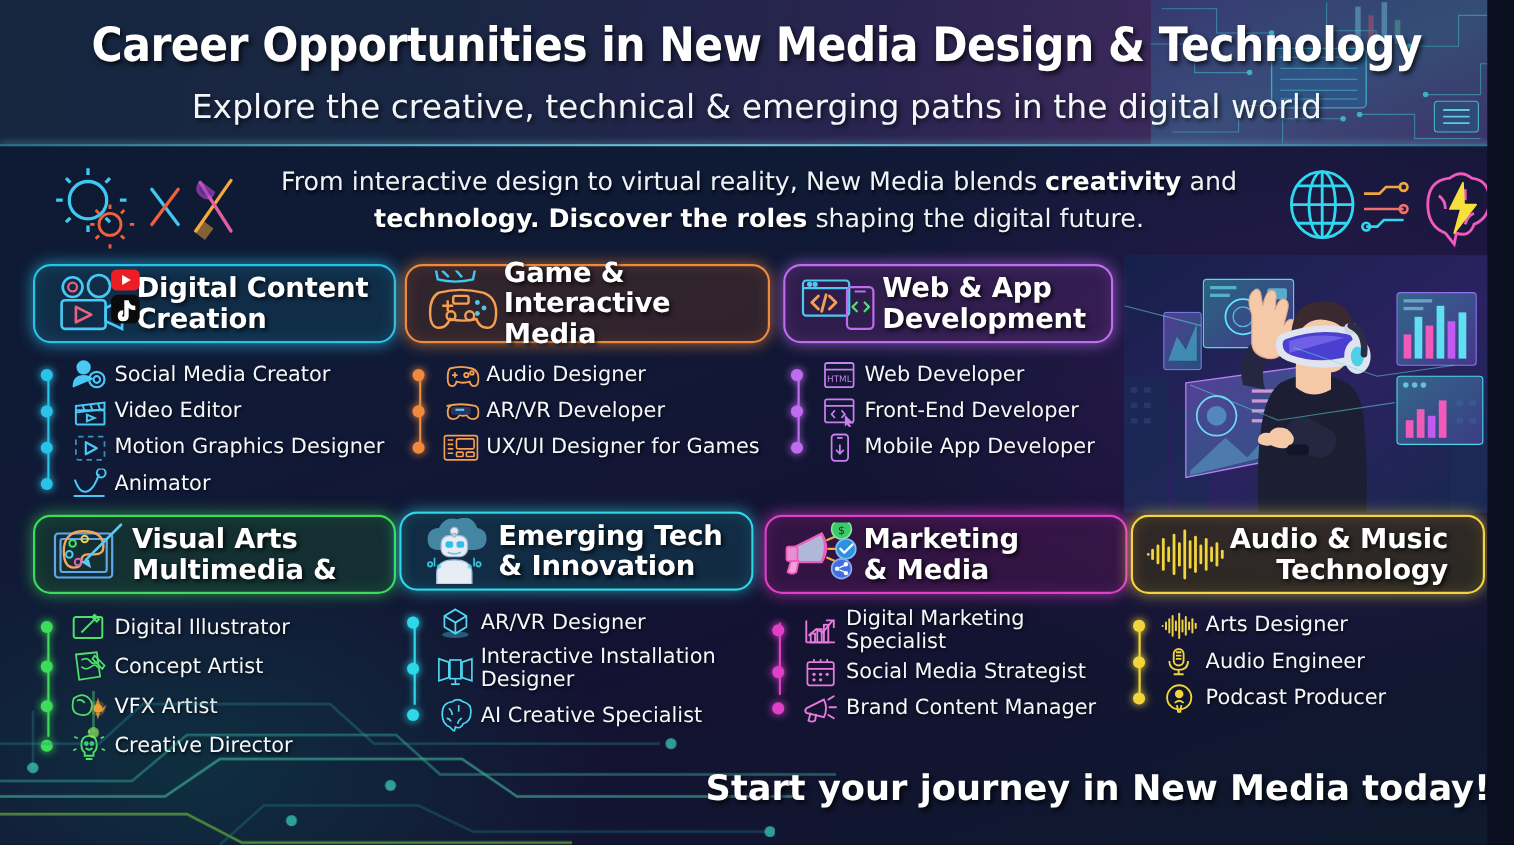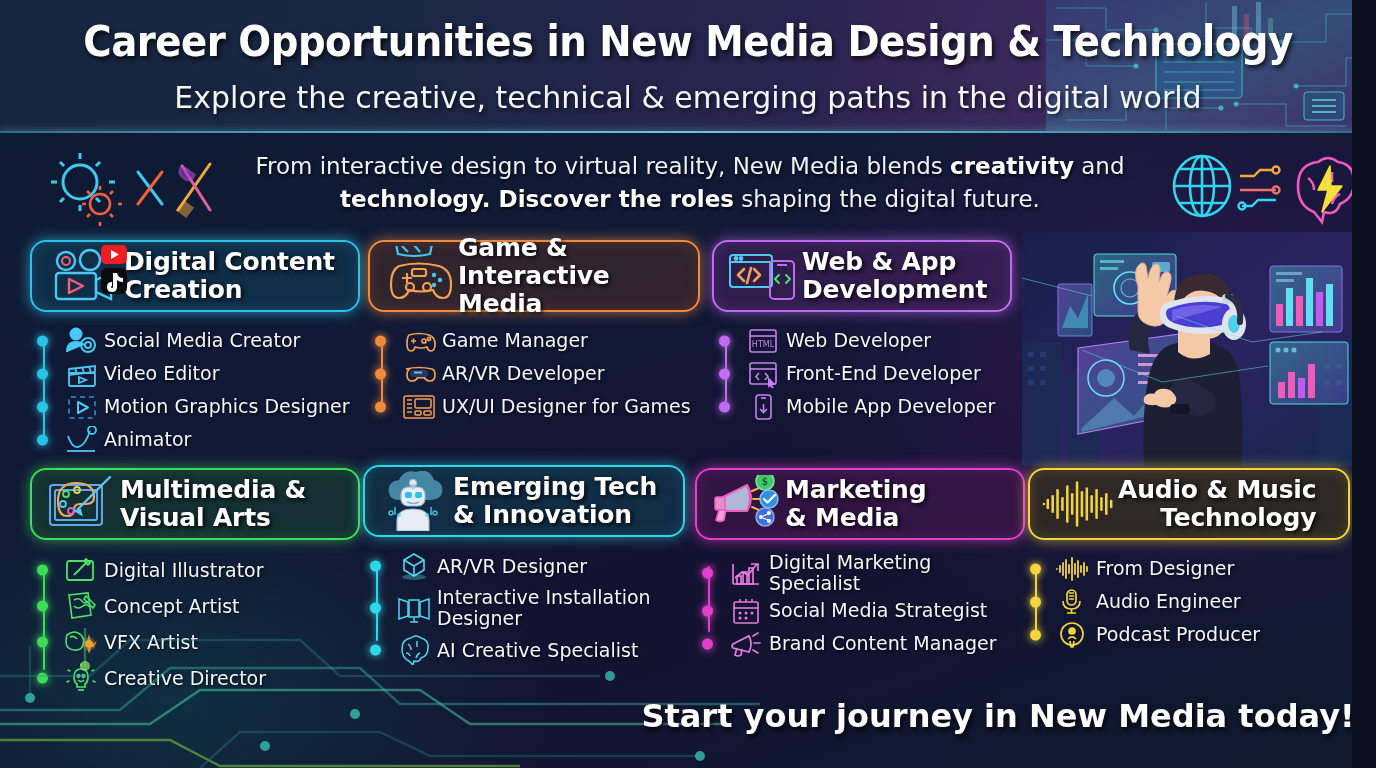--- a/index.html
+++ b/index.html
@@ -519,21 +519,21 @@
         <span class="item-icon">
             <svg width="34" height="26" viewBox="0 0 34 26">
               <g fill="none" stroke="#f5a050" stroke-width="1.7">
                 <path d="M7 7 q10 -3 20 0 q6 2 6 9 q0 7 -4 7 q-3 0 -4 -4 q-6 2 -12 0 q-1 4 -4 4 q-4 0 -4 -7 q0 -7 2 -9 z"></path>
                 <path d="M9 13 h5 M11.5 10.5 v5"></path>
                 <circle cx="22" cy="13" r="2"></circle>
                 <circle cx="27" cy="11" r="1.6"></circle>
               </g>
             </svg>
           </span>
-        <span class="item-label">Game Manager</span>
+        <span class="item-label">Audio Designer</span>
       </div>
       <div class="item">
         <span class="bullet" style="background:#f08a3c; box-shadow:0 0 8px #f08a3c;"></span>
         <span class="item-icon">
             <svg width="34" height="26" viewBox="0 0 34 26">
               <g fill="none" stroke="#f5a050" stroke-width="1.7">
                 <path d="M4 8 q13 -3 26 0 q3 1 3 6 q0 6 -5 6 q-4 0 -6 -4 q-3 2 -6 0 q-2 4 -6 4 q-5 0 -5 -6 q0 -5 3 -6 z"></path>
               </g>
               <rect x="8" y="9" width="18" height="7" rx="2" fill="#2a3560"></rect>
               <rect x="12" y="10.5" width="8" height="2" fill="#5fc8e8"></rect>
@@ -652,22 +652,22 @@
               <circle cx="19" cy="29" r="3" stroke="#4fc8f0"></circle>
               <circle cx="27" cy="36" r="3" stroke="#e060c0"></circle>
             </g>
           <g fill="none" stroke="#5fc8f0" stroke-width="2.4" stroke-linecap="round">
               <path d="M34 34 L66 2"></path>
               <path d="M32 36 l4 -1 l1 4 z" fill="#5fc8f0"></path>
             </g>
         </svg>
       </div>
       <div>
+        <div class="card-title">Visual Arts</div>
         <div class="card-title">Multimedia &amp;</div>
-        <div class="card-title">Visual Arts</div>
       </div>
     </div>
     <div class="card-items">
       <div class="rail" style="top:14px; height:104px; background:#3ddc5a; box-shadow:0 0 6px #3ddc5a;"></div>
       <div class="item" style="min-height:36px">
         <span class="bullet" style="background:#3ddc5a; box-shadow:0 0 8px #3ddc5a;"></span>
         <span class="item-icon">
             <svg width="34" height="28" viewBox="0 0 34 28">
               <g fill="none" stroke="#4fe06a" stroke-width="1.8">
                 <rect x="3" y="5" width="26" height="19" rx="2"></rect>
@@ -946,21 +946,21 @@
                 <path d="M15 9 v8"></path>
                 <path d="M18 2 v22"></path>
                 <path d="M21 8 v10"></path>
                 <path d="M24 5 v16"></path>
                 <path d="M27 10 v6"></path>
                 <path d="M30 7 v12"></path>
                 <path d="M33 11 v4"></path>
               </g>
             </svg>
           </span>
-        <span class="item-label">From Designer</span>
+        <span class="item-label">Arts Designer</span>
       </div>
       <div class="item">
         <span class="bullet" style="left:-16px; background:#f2d53c; box-shadow:0 0 8px #f2d53c;"></span>
         <span class="item-icon">
             <svg width="36" height="28" viewBox="0 0 36 28">
               <g fill="none" stroke="#f2d53c" stroke-width="1.7">
                 <rect x="13" y="2" width="9" height="15" rx="4.5"></rect>
                 <path d="M9 13 q0 8 8.5 8 q8.5 0 8.5 -8"></path>
                 <path d="M17.5 21 v4 M13 25 h9"></path>
                 <path d="M15 5 h5 M15 8 h5 M15 11 h5"></path>

